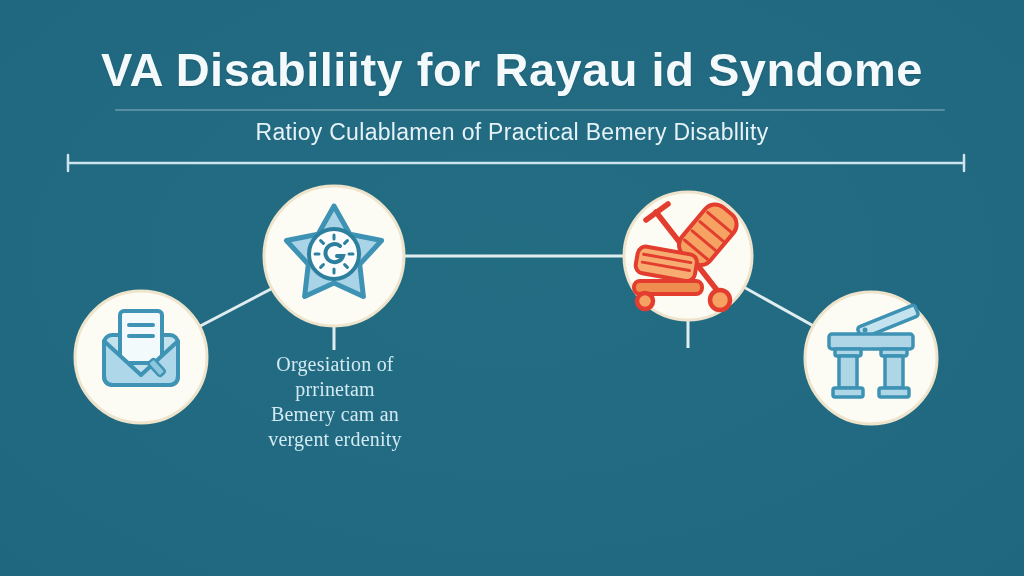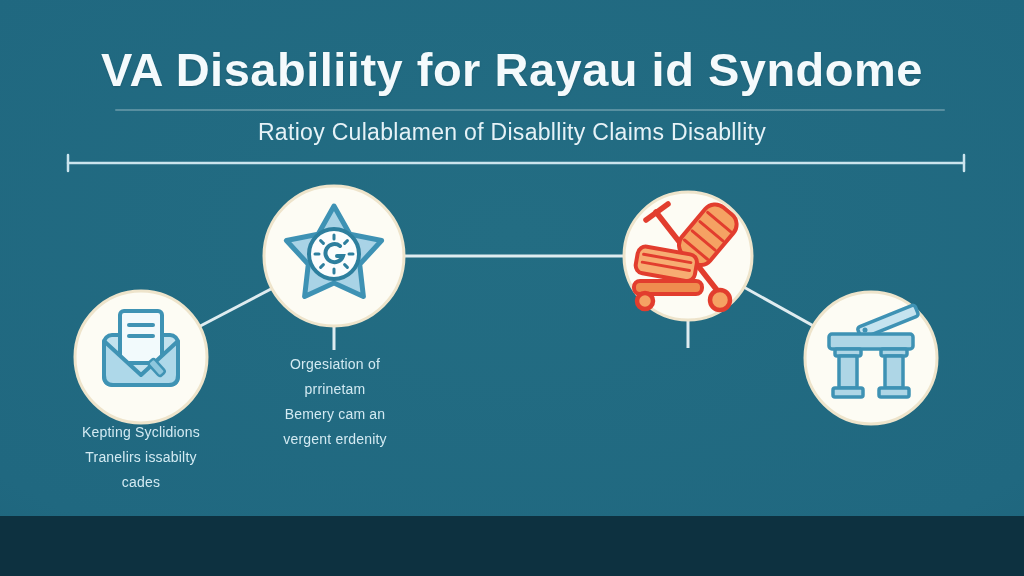--- a/index.html
+++ b/index.html
@@ -1,52 +1,52 @@
 <!DOCTYPE html>
 <html><head>
 <meta charset="utf-8">
 <style>
   html,body{margin:0;padding:0;background:#0d3140;}
   .stage{
-    position:relative;width:1024px;height:516px;overflow:hidden;
+    position:relative;width:1024px;height:576px;overflow:hidden;
     font-family:"Liberation Sans","DejaVu Sans",sans-serif;
     background:radial-gradient(ellipse 120% 130% at 50% 45%, #236d83 0%, #206880 55%, #175a70 100%);
   }
   .main-title{
     position:absolute;top:42px;left:0;width:1024px;text-align:center;
     font-size:47px;font-weight:bold;color:#f4fafc;letter-spacing:0.5px;
     text-shadow:0 1px 2px rgba(0,0,0,0.15);
   }
   .title-divider{
     position:absolute;top:109px;left:115px;width:830px;height:2px;
     background:rgba(255,255,255,0.25);border-radius:2px;
   }
   .subtitle{
     position:absolute;top:119px;left:0;width:1024px;text-align:center;
     font-size:23px;color:#e6f2f7;font-weight:normal;letter-spacing:0.3px;
   }
   .diagram{position:absolute;left:0;top:0;width:1024px;height:576px;}
   .step-label{
     position:absolute;transform:translateX(-50%);
     text-align:center;white-space:pre-line;
-    font-size:14px;line-height:25px;color:#d3eaf2;letter-spacing:0.2px;
+    font-size:20px;line-height:25px;color:#d3eaf2;letter-spacing:0.2px;font-family:Liberation Serif, serif;
   }
   .step-label-1{left:141px;top:420px;width:240px;}
   .step-label-2{left:335px;top:352px;width:240px;}
   .step-label-3{left:688px;top:352px;width:250px;}
   .step-label-4{left:872px;top:424px;width:260px;}
 </style>
 </head>
 <body>
 
 <div class="stage">
 
   <div class="main-title">VA Disabiliity for Rayau id Syndome</div>
   <div class="title-divider"></div>
-  <div class="subtitle">Ratioy Culablamen of Disabllity Claims Disabllity</div>
+  <div class="subtitle">Ratioy Culablamen of Practical Bemery Disabllity</div>
 
   <svg class="diagram" viewBox="0 0 1024 576" xmlns="http://www.w3.org/2000/svg">
 
     <g stroke="#cbe4ed" stroke-width="2.5" stroke-linecap="round">
       <line x1="68" y1="163" x2="964" y2="163"></line>
       <line x1="68" y1="155" x2="68" y2="171"></line>
       <line x1="964" y1="155" x2="964" y2="171"></line>
     </g>
 
     <g stroke="#eaf3f6" stroke-width="3" opacity="0.95">
@@ -131,21 +131,18 @@
         <rect x="-38" y="30" width="30" height="9" rx="2"></rect>
       </g>
       <g fill="#aed6e6" stroke="#3e92b4" stroke-width="3.5">
         <rect x="10" y="-9" width="26" height="7" rx="2"></rect>
         <rect x="14" y="-2" width="18" height="32" rx="2"></rect>
         <rect x="8" y="30" width="30" height="9" rx="2"></rect>
       </g>
     </g>
   </svg>
 
-  <div class="step-label step-label-1">Kepting Syclidions
-Tranelirs issabilty
-cades</div>
   <div class="step-label step-label-2">Orgesiation of
 prrinetam
 Bemery cam an
 vergent erdenity</div>
 
 </div>
 
 </body></html>

